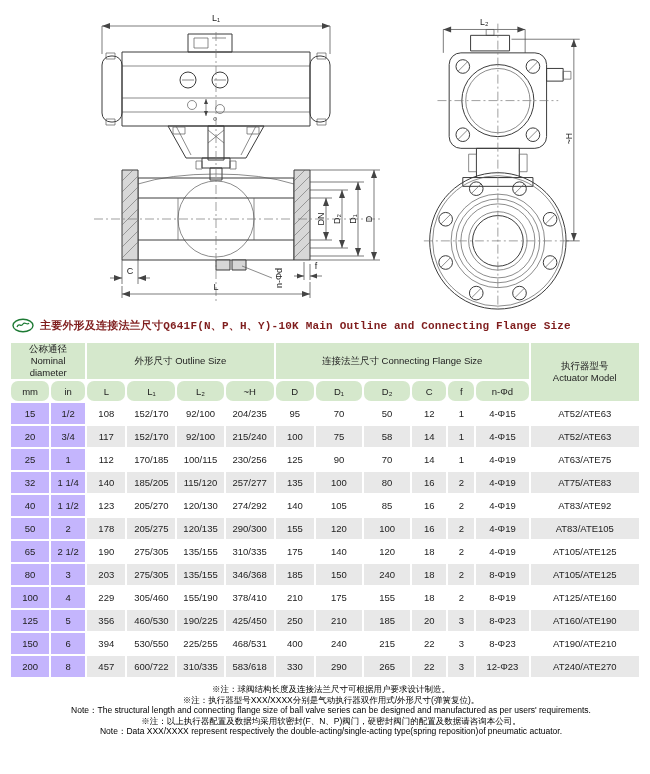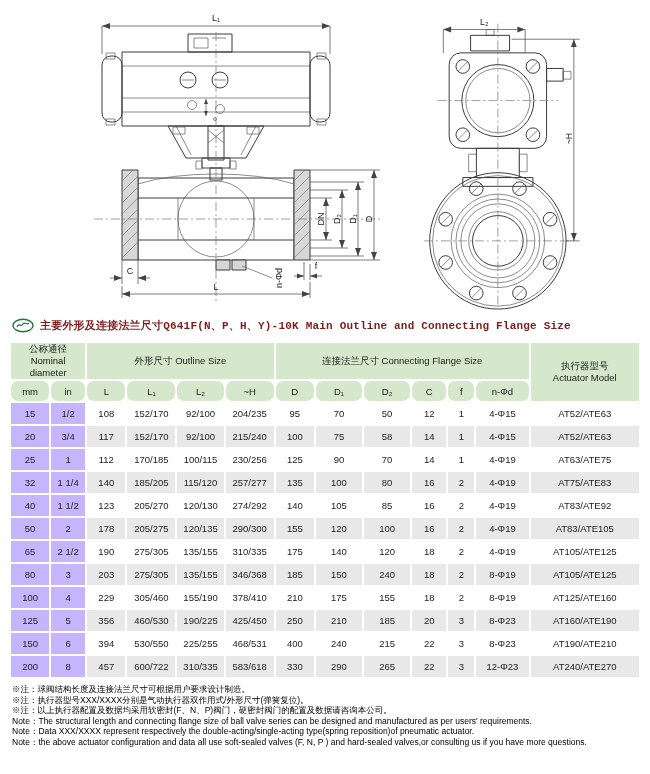--- a/index.html
+++ b/index.html
@@ -29,21 +29,21 @@
   th, td { text-align:center; vertical-align:middle; padding:0 1px; overflow:hidden; }
   thead th { background:#d5e8cc; font-weight:normal; font-size:9.5px; color:#222; }
   thead tr.hr1 th { height:30px; }
   thead tr.hr2 th { height:20px;border-radius:7px; }
   thead th .two { display:block; line-height:12px; }
   tbody td { background:#fff; font-size:9.5px; color:#222; height:21px; }
   tbody tr:nth-of-type(even) td { background:#e8e8e8; }
   tbody tr td:nth-child(-n+2) { background:#c4b5fd; }
 
   
-  .notes { margin:5px 0 4px 12px; }
+  .notes { margin:5px 0 4px 12px;text-align:center; }
   .note { font-size:8.5px; line-height:10.6px; color:#000; white-space:nowrap; }
 </style>
 </head>
 <body>
 
 <div class="drawings">
 
   <svg id="front-view" width="320" height="302" viewBox="0 0 320 302">
 
     <line class="dim" x1="32" y1="20" x2="260" y2="20"></line>
@@ -482,17 +482,16 @@
         <td>3</td>
         <td>12-Φ23</td>
         <td>AT240/ATE270</td>
       </tr>
   </tbody>
 </table>
 
 <div class="notes">
   <div class="note">※注：球阀结构长度及连接法兰尺寸可根据用户要求设计制造。</div>
   <div class="note">※注：执行器型号XXX/XXXX分别是气动执行器双作用式/外形尺寸(弹簧复位)。</div>
+  <div class="note">Note：The structural length and connecting flange size of ball valve series can be designed and manufactured as per users' requirements.</div>
   <div class="note">※注：以上执行器配置及数据均采用软密封(F、N、P)阀门，硬密封阀门的配置及数据请咨询本公司。</div>
-  <div class="note">Note：The structural length and connecting flange size of ball valve series can be designed and manufactured as per users' requirements.</div>
   <div class="note">Note：Data XXX/XXXX   represent respectively the double-acting/single-acting type(spring reposition)of pneumatic actuator.</div>
-  <div class="note">Note：the above actuator  configuration and data  all use soft-sealed valves (F, N, P ) and  hard-sealed valves,or consulting us if you have more questions.</div>
 </div>
 
 </body></html>

